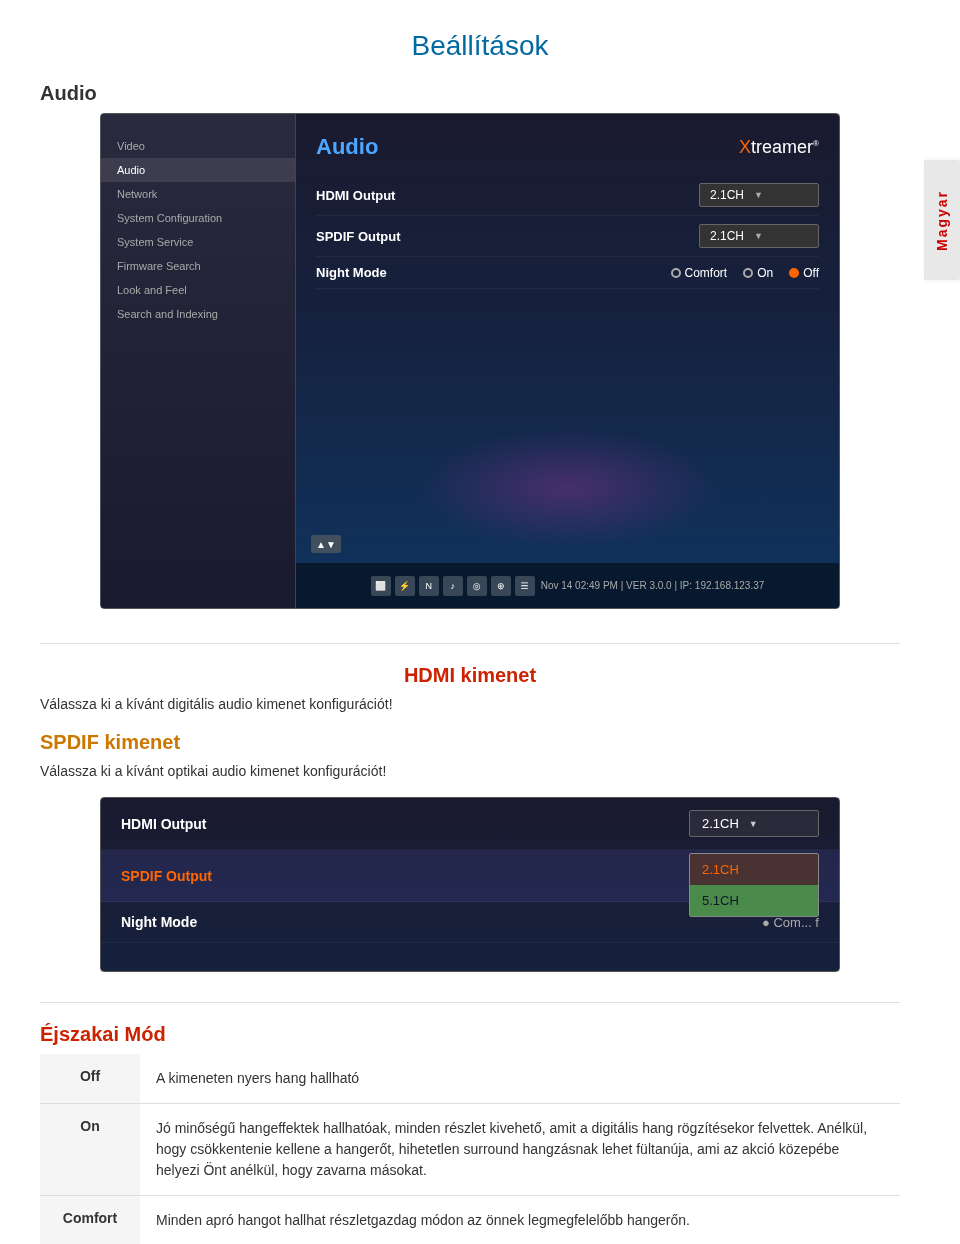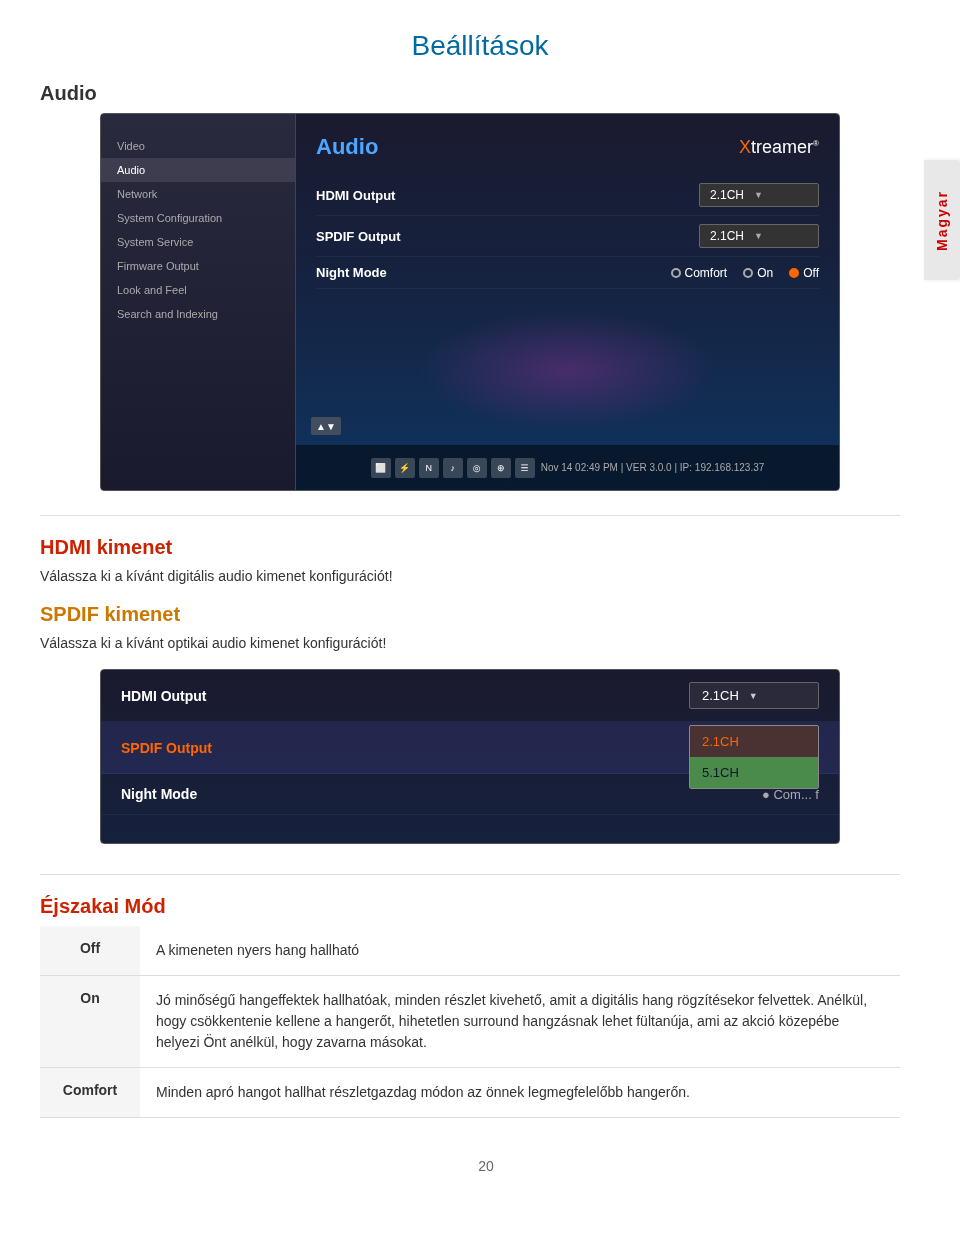--- a/index.html
+++ b/index.html
@@ -53,24 +53,24 @@
     .section-heading {
       font-size: 20px;
       font-weight: bold;
       color: #333;
       margin-bottom: 8px;
     }
 
     
     .screenshot-container {
       width: 740px;
-      height: 378px;
+      height: 496px;
       background: linear-gradient(180deg, #1a1a2e 0%, #16213e 40%, #0f3460 100%);
       border-radius: 4px;
-      margin: 0 auto 24px auto;
+      margin: 0 auto 34px auto;
       position: relative;
       overflow: hidden;
       border: 1px solid #555;
     }
 
     
     .ss-sidebar {
       position: absolute;
       left: 0;
       top: 0;
@@ -253,21 +253,21 @@
       background: rgba(100,100,100,0.6);
       border-radius: 2px;
       display: flex;
       align-items: center;
       justify-content: center;
       font-size: 10px;
       color: #fff;
     }
 
     
-    .hdmi-heading { color: #cc2200; }
+    .hdmi-heading { color: #cc2200; text-align: center; }
     .spdif-heading { color: #cc7700; }
     .night-heading { color: #cc2200; }
 
     
     .body-text {
       font-size: 14px;
       color: #333;
       margin-bottom: 16px;
       line-height: 1.4;
     }
@@ -406,21 +406,21 @@
 
   <div class="screenshot-container">
 
     <div class="ss-sidebar">
       <div style="height:20px;"></div>
       <div class="ss-sidebar-item">Video</div>
       <div class="ss-sidebar-item active">Audio</div>
       <div class="ss-sidebar-item">Network</div>
       <div class="ss-sidebar-item">System Configuration</div>
       <div class="ss-sidebar-item">System Service</div>
-      <div class="ss-sidebar-item">Firmware Output</div>
+      <div class="ss-sidebar-item">Firmware Search</div>
       <div class="ss-sidebar-item">Look and Feel</div>
       <div class="ss-sidebar-item">Search and Indexing</div>
     </div>
 
     <div class="ss-main">
       <div class="ss-audio-header">
         <div>
           <div class="ss-audio-title">Audio</div>
         </div>
         <div class="ss-logo">

